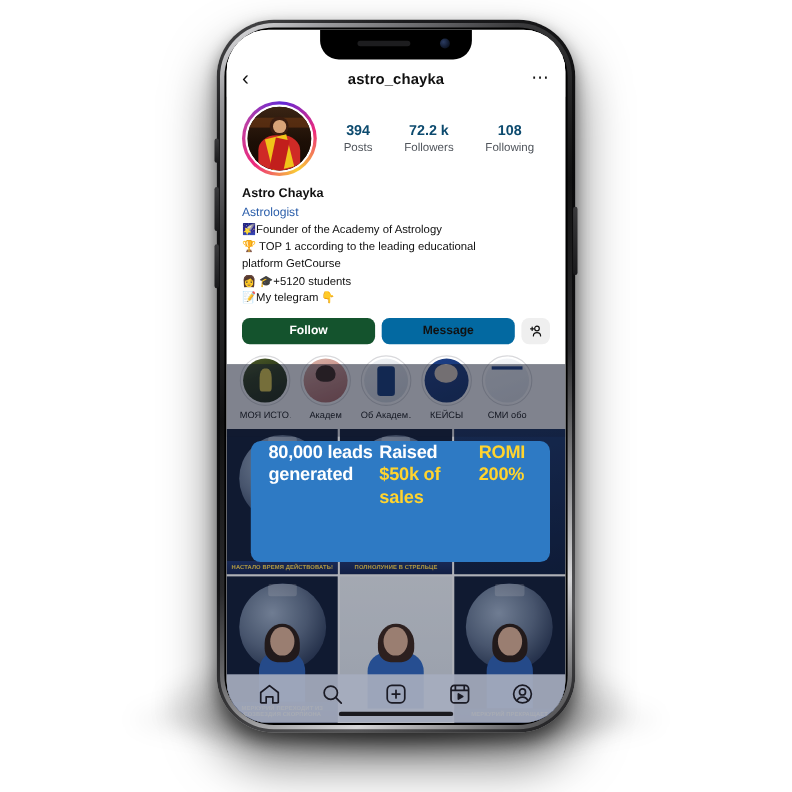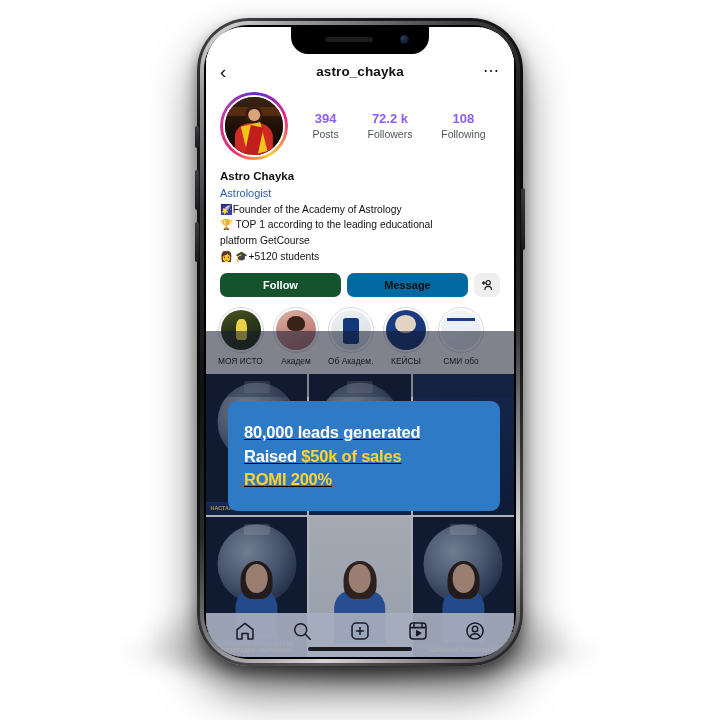--- a/index.html
+++ b/index.html
@@ -113,21 +113,21 @@
   .av-bg{ position:absolute; inset:0; background:linear-gradient(180deg,#3a2414 0%, #1d0f06 55%, #120803 100%); }
   .av-bg2{ position:absolute; left:0; top:18%; width:100%; height:14%; background:rgba(120,60,20,.55); }
   .av-head{ position:absolute; left:50%; top:16%; transform:translateX(-50%); width:30%; height:28%; border-radius:50% 50% 46% 46%; background:#3a1d10; }
   .av-face{ position:absolute; left:50%; top:21%; transform:translateX(-50%); width:20%; height:20%; border-radius:50%; background:#d9a478; }
   .av-body{ position:absolute; left:50%; top:44%; transform:translateX(-50%); width:66%; height:56%; border-radius:42% 42% 0 0; background:#cf2a26; }
   .av-scarf{ position:absolute; left:50%; top:46%; transform:translateX(-50%) rotate(-14deg); width:34%; height:52%; background:#f0c419; }
   .av-scarf2{ position:absolute; left:50%; top:50%; transform:translateX(-50%) rotate(12deg); width:22%; height:50%; background:#c21f1c; }
 
   .stats{ flex:1; display:flex; justify-content:space-around; padding-left:10px; }
   .stat{ text-align:center; }
-  .stat-num{ font-size:13px; font-weight:bold; color:#8b5cf6; line-height:1.35; }
+  .stat-num{ font-size:13px; font-weight:bold; color:#0c4a6e; line-height:1.35; }
   .stat-lbl{ font-size:10.5px; color:#50555c; line-height:1.3; }
 
   .bio{ padding:8px 14px 0 14px; }
   .bio-name{ font-size:11.5px; font-weight:bold; color:#111; line-height:1.5; }
   .bio-cat{ font-size:11px; color:#2b5eaa; line-height:1.5; }
   .bio-line{ font-size:10.3px; color:#111; line-height:1.52; }
   .bio-link{ color:#111; }
 
   .actions{ display:flex; gap:6px; padding:9px 14px 0 14px; align-items:stretch; }
   .btn-follow{
@@ -196,21 +196,21 @@
   }
   .dim-top{
     position:absolute; left:0; right:0; top:304px; height:66px;
     background:rgba(20,26,48,0.30); z-index:21; pointer-events:none;
   }
 
   
   .promo{
     position:absolute; z-index:25; left:22px; top:374px; width:272px; height:110px;
     background:#2e7ac4; border-radius:9px;
-    display:flex; flex-direction:column; justify-content:center; gap:3px; padding:0 16px;text-decoration:underline;
+    display:flex; flex-direction:row; justify-content:center; gap:3px; padding:0 16px;
   }
   .promo-l{ color:#fff; font-size:16.5px; font-weight:bold; line-height:1.24; letter-spacing:-.2px; }
   .promo-y{ color:#ffd42e; }
 
   
   .tabbar{
     position:absolute; left:0; right:0; bottom:0; height:44px; z-index:26;
     background:rgba(166,172,190,0.92);
     display:flex; align-items:center; justify-content:space-around; padding:0 10px 8px 10px;
   }
@@ -273,20 +273,21 @@
       </div>
     </div>
 
     <div class="bio">
       <div class="bio-name">Astro Chayka</div>
       <div class="bio-cat">Astrologist</div>
       <div class="bio-line">🌠Founder of the Academy of Astrology</div>
       <div class="bio-line">🏆 TOP 1 according to the leading educational</div>
       <div class="bio-line">platform GetCourse</div>
       <div class="bio-line">👩 🎓+5120 students</div>
+      <div class="bio-line bio-link">📝My telegram 👇</div>
     </div>
 
     <div class="actions">
       <div class="btn-follow">Follow</div>
       <div class="btn-message">Message</div>
       <div class="btn-adduser">
         <svg width="14" height="14" viewBox="0 0 24 24" fill="none" stroke="#111" stroke-width="1.9" stroke-linecap="round">
           <circle cx="14" cy="8" r="3.6"></circle>
           <path d="M8.4 19.5c0-3.2 2.6-5.2 5.6-5.2s5.6 2 5.6 5.2"></path>
           <path d="M4 8.4h5M6.5 5.9v5"></path>

